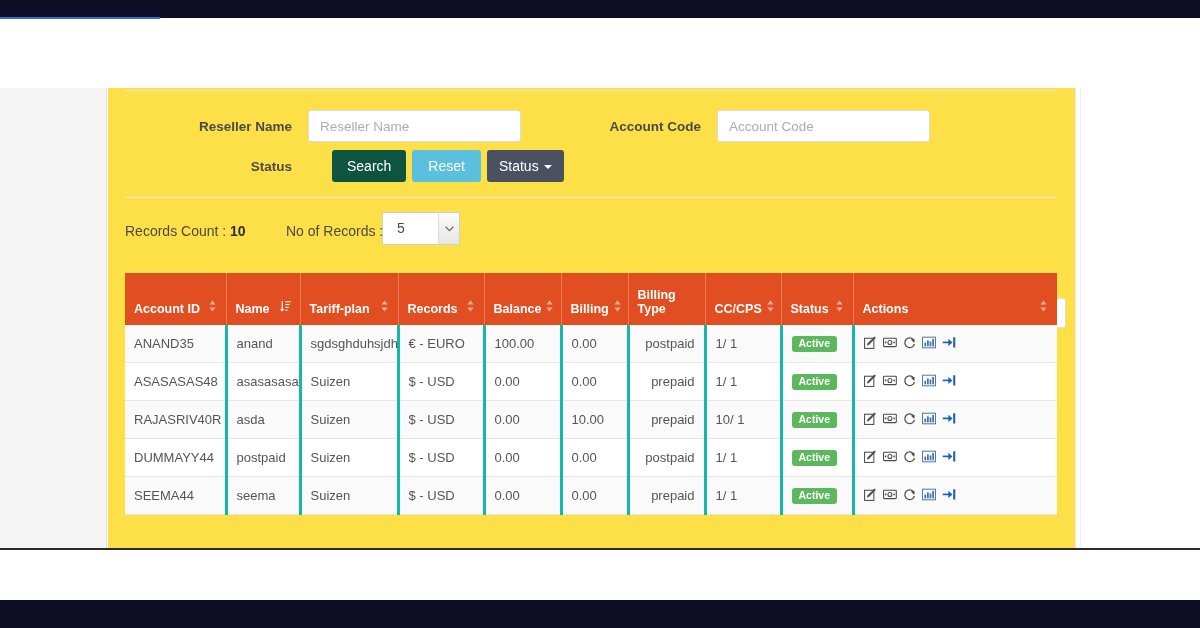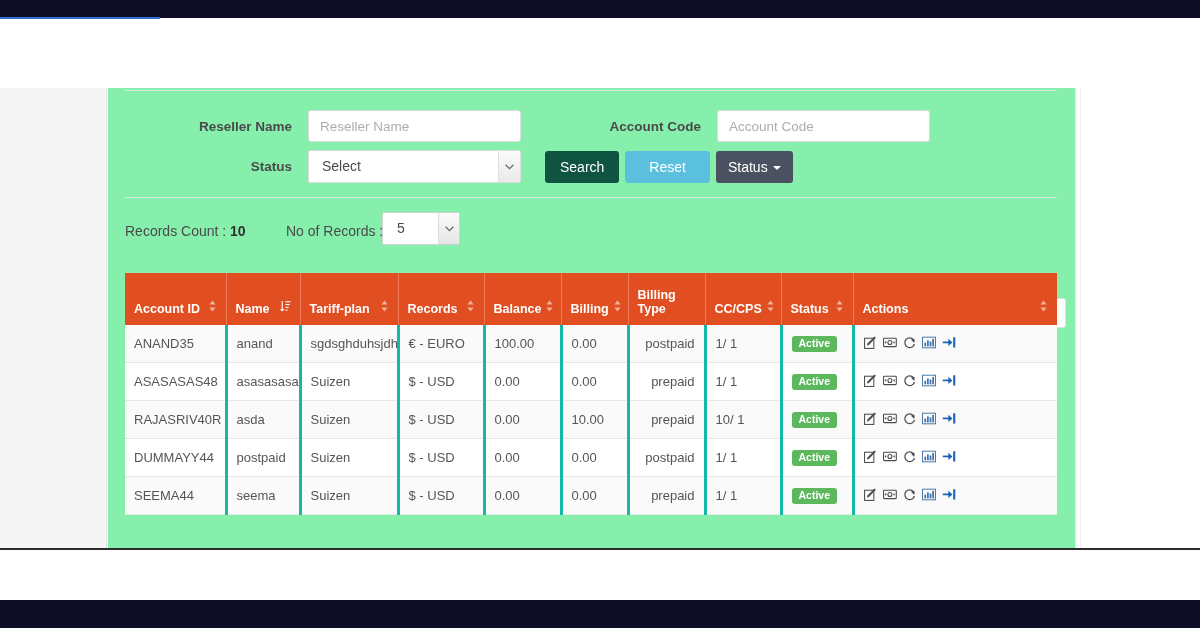--- a/index.html
+++ b/index.html
@@ -59,21 +59,21 @@
     height: 2px;
     background: #2b2b2b;
   }
 
   
   .content {
     position: absolute;
     left: 108px; top: 88px;
     width: 967px;
     height: 460px;
-    background: #86efac;
+    background: #fde047;
   }
 
   .scroll-divider {
     position: absolute;
     left: 1075px; top: 88px;
     width: 1px; height: 460px;
     background: #e8e8e8;
   }
   .scroll-divider2 {
     position: absolute;
@@ -158,21 +158,21 @@
     border: none;
     border-radius: 3px;
     font-size: 14px;
     color: #ffffff;
     font-family: "Liberation Sans", sans-serif;
     cursor: pointer;
     padding: 0 14px;
     line-height: 32px;
   }
   .btn-search { background: #0e5440; margin-left: 24px; padding: 0 15px; }
-  .btn-reset  { background: #5bc0de; margin-left: 6px; padding: 0 24px; }
+  .btn-reset  { background: #5bc0de; margin-left: 6px; padding: 0 16px; }
   .btn-export { background: #4a5160; margin-left: 6px; padding: 0 12px; }
   .caret {
     display: inline-block;
     width: 0; height: 0;
     margin-left: 5px;
     vertical-align: middle;
     border-left: 4px solid transparent;
     border-right: 4px solid transparent;
     border-top: 4px solid #fff;
   }
@@ -358,28 +358,20 @@
       <div class="form-row row1">
         <div class="field-label lbl-reseller">Reseller Name</div>
         <input class="text-input" type="text" placeholder="Reseller Name" style="">
         <div class="field-label lbl-acct" style="width:196px;">Account Code</div>
         <input class="text-input" type="text" placeholder="Account Code" style="">
       </div>
 
       <div class="form-row row2">
         <div class="field-label lbl-status">Status</div>
 
-        <div class="select-wrap">
-          <div class="select-box">Select</div>
-          <div class="select-arrow">
-            <svg width="9" height="6" viewBox="0 0 9 6">
-              <path d="M0.6 0.8 L4.5 4.6 L8.4 0.8" fill="none" stroke="#6b6b6b" stroke-width="1.3"></path>
-            </svg>
-          </div>
-        </div>
 
         <button class="btn btn-search">Search</button>
         <button class="btn btn-reset">Reset</button>
         <button class="btn btn-export"><span>Status</span><span class="caret"></span></button>
       </div>
     </div>
 
     <div class="records-bar">
       <div class="records-count"><span>Records Count :</span> <b>10</b></div>
 

